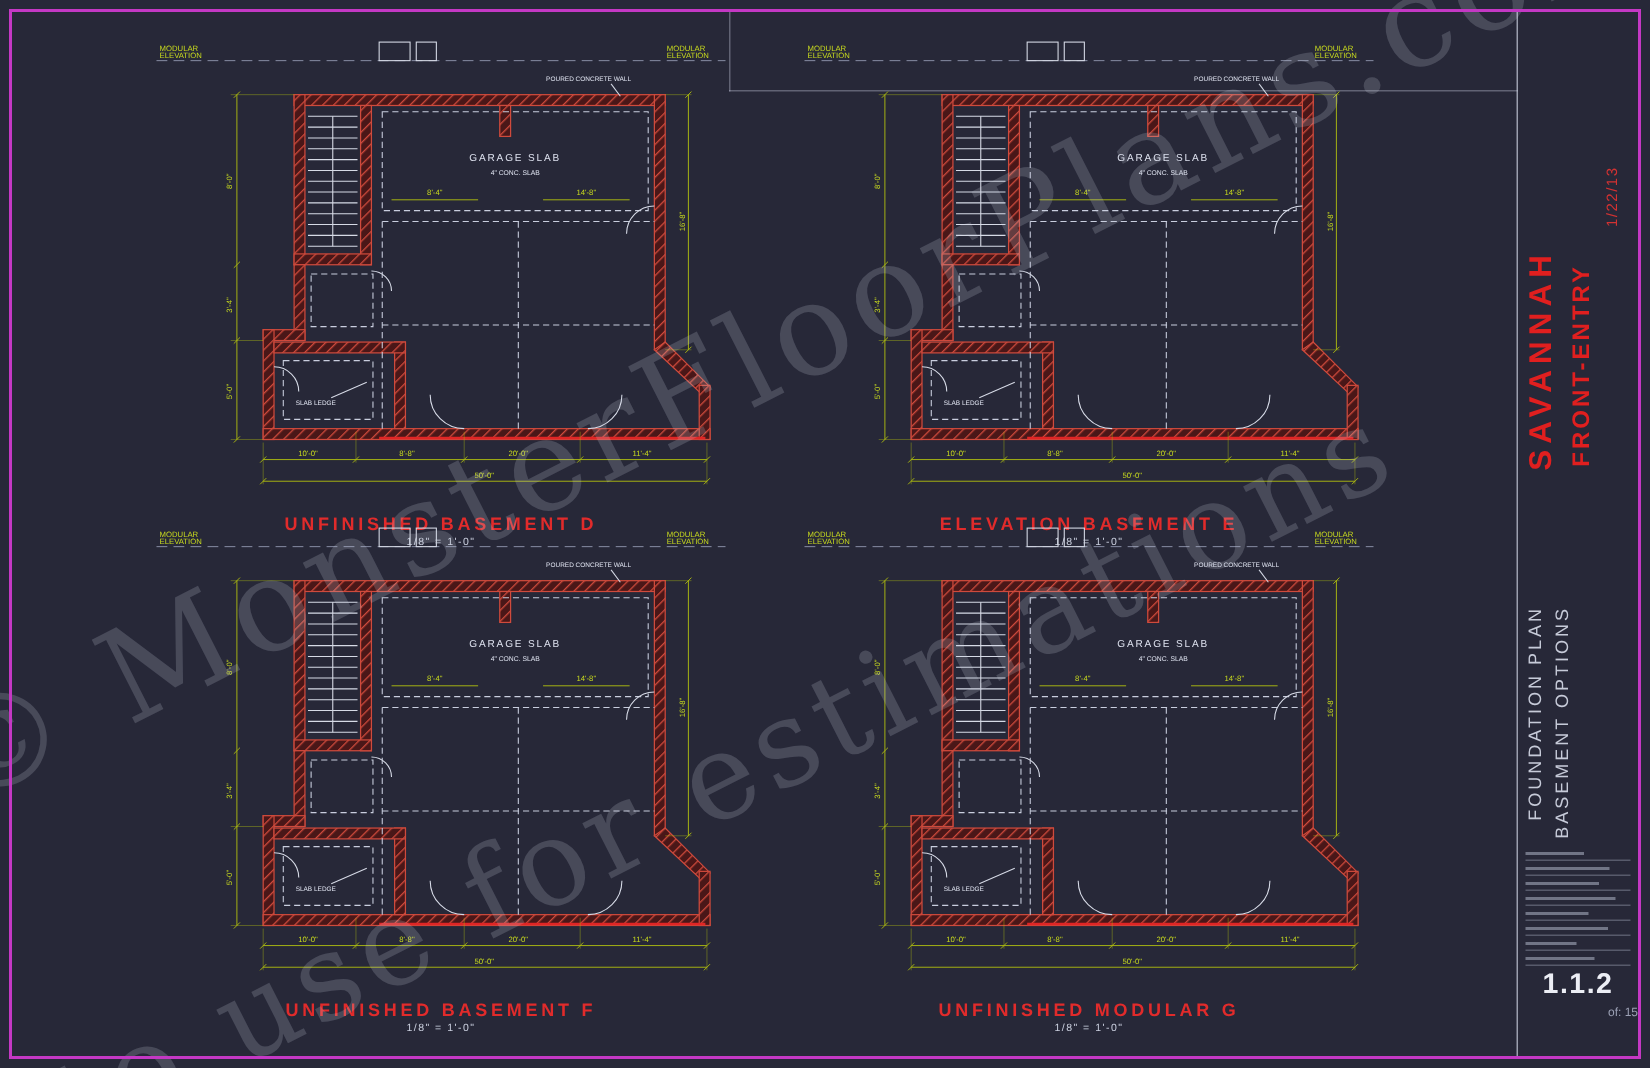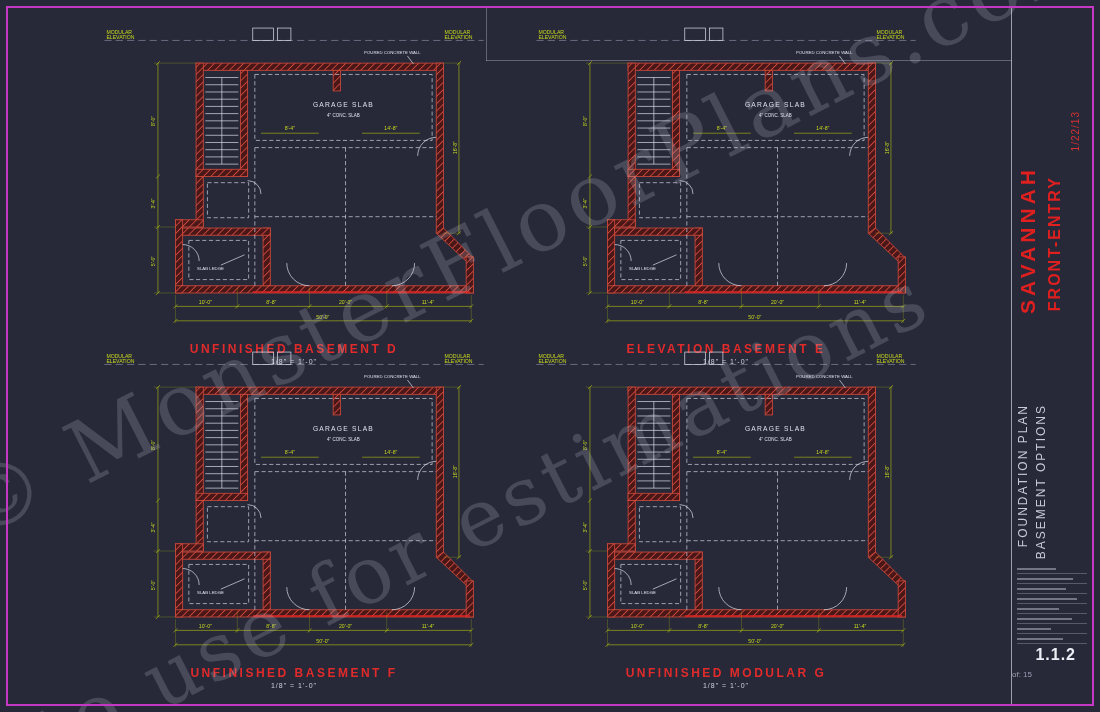--- a/index.html
+++ b/index.html
@@ -36,23 +36,23 @@
     border-left:1px solid rgba(205,210,225,.7); z-index:30; }
   .vtext { position:absolute; writing-mode:vertical-rl; transform:rotate(180deg); white-space:nowrap; }
   .tb-model { left:4px;  top:158px; color:#e01f1f; font-size:21px; font-weight:bold; letter-spacing:4px; }
   .tb-entry { left:34px; top:168px; color:#e01f1f; font-size:16px; font-weight:bold; letter-spacing:2px; }
   .tb-date  { left:58px; top:103px; color:#d23232; font-size:10px; letter-spacing:1px; }
   .tb-sheet1 { left:4px;  top:396px; color:#c6cad8; font-size:12px; letter-spacing:2px; }
   .tb-sheet2 { left:22px; top:396px; color:#c6cad8; font-size:12px; letter-spacing:2px; }
   .tb-notes { position:absolute; left:5px; right:5px; top:556px; }
   .tb-note-row { height:9px; border-bottom:1px solid rgba(160,165,185,.4); display:flex; align-items:center; }
   .tb-note-bar { height:2px; background:rgba(175,180,198,.55); }
-  .tb-number { position:absolute; left:0; right:16px; top:638px; text-align:right;
-    color:#eceef5; font-size:16px; font-weight:bold; letter-spacing:1px; }
-  .tb-of { position:absolute; left:0; right:0; top:662px; text-align:left; color:#9ba0b4; font-size:8px; }
+  .tb-number { position:absolute; left:0; right:0; top:638px; text-align:center;
+    color:#eceef5; font-size:19px; font-weight:bold; letter-spacing:1px; }
+  .tb-of { position:absolute; left:0; right:0; top:662px; text-align:right; color:#9ba0b4; font-size:8px; }
 
   
   .zline-h { position:absolute; left:486px; top:60px; width:526px; height:1px; background:rgba(205,210,228,.35); }
   .zline-v { position:absolute; left:486px; top:8px;  width:1px;  height:53px; background:rgba(205,210,228,.35); }
 
   
   .watermark { position:absolute; white-space:nowrap; pointer-events:none; z-index:20;
     font-family:"DejaVu Serif", serif; color:rgba(206,209,224,.20);
     transform:rotate(-27deg); transform-origin:0 0; letter-spacing:5px; }
   .wm1 { left:-60px; top:470px; font-size:86px; }

